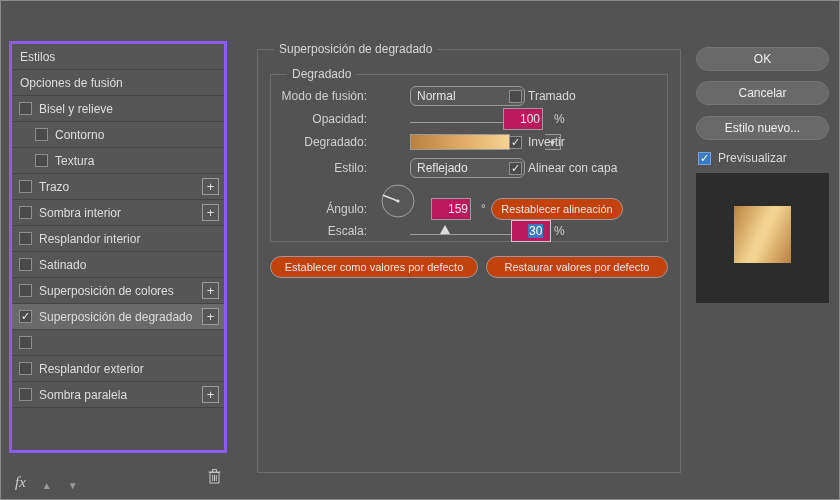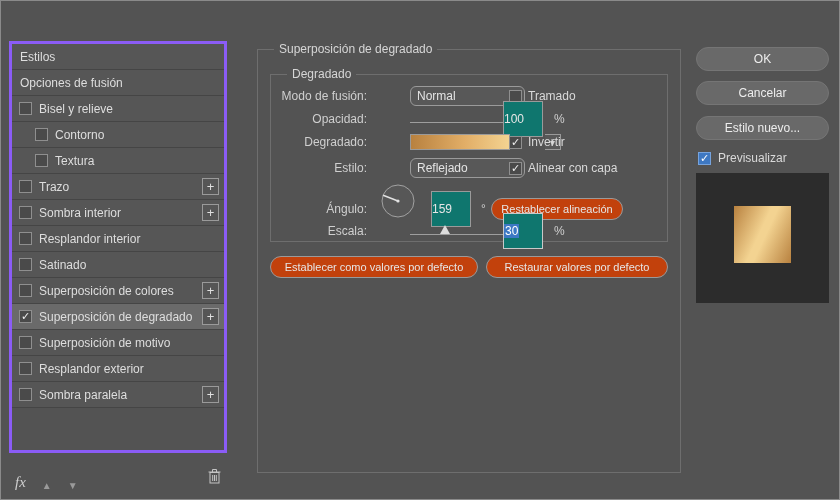--- a/index.html
+++ b/index.html
@@ -48,21 +48,21 @@
   .flabel { width:88px; text-align:right; color:#cfcfcf; flex:none; margin-right:8px; }
 
   .dropdown { position:relative; width:115px; height:20px; background:#585858; border:1px solid #9a9a9a; border-radius:6px; display:flex; align-items:center; padding:0 6px; flex:none; }
   .dropdown .dval { color:#e4e4e4; }
   .dropdown .darrow { position:absolute; right:4px; top:1px; font-size:11px; color:#d0d0d0; }
 
   .slider { position:relative; width:115px; height:16px; flex:none; }
   .slider .track { position:absolute; left:0; right:0; top:11px; height:1px; background:#9e9e9e; }
   .slider .handle { position:absolute; top:2px; width:0; height:0; border-left:5px solid transparent; border-right:5px solid transparent; border-bottom:9px solid #dcdcdc; transform:translateX(-50%); }
 
-  .numfield { width:40px; height:36px; background:#0f766e; border:1px solid #9a9a9a; color:#e6e6e6; display:flex; align-items:center; padding:0 0; flex:none; }
+  .numfield { width:40px; height:22px; background:#be185d; border:1px solid #9a9a9a; color:#e6e6e6; display:flex; align-items:center; padding:0 16px; flex:none; }
   .numfield.focused { border-color:#c9c9c9; }
   .numfield .sel { background:#3d78c4; color:#fff; padding:0 1px; }
   .unit { margin-left:5px; color:#cfcfcf; }
 
   .gswatch { width:100px; height:16px; border:1px solid #9a9a9a; flex:none; }
   .gswatch-arrow { width:16px; height:16px; border:1px solid #9a9a9a; border-left:none; background:#585858; display:flex; align-items:center; justify-content:center; font-size:10px; color:#d0d0d0; flex:none; }
 
   .cbrow { display:flex; align-items:center; gap:6px; }
   .abs230 { position:absolute; left:230px; }
 
@@ -167,21 +167,20 @@
         <span class="slabel">Superposición de degradado</span>
         <span class="plusbtn">
             <span>+</span>
           </span>
       </div>
 
       <div class="srow withcb">
         <span class="cb">
             <span class="check">✓</span>
           </span>
-        <span class="slabel">Superposición de motivo</span>
       </div>
 
       <div class="srow withcb">
         <span class="cb">
             <span class="check">✓</span>
           </span>
         <span class="slabel">Resplandor exterior</span>
       </div>
 
       <div class="srow withcb">
@@ -293,21 +292,21 @@
             <span>Restablecer alineación</span>
           </div>
         </div>
 
         <div class="frow" style="top:145px;">
           <span class="flabel">Escala:</span>
           <div class="slider">
             <div class="track"></div>
             <div class="handle" style="left: 30%;"></div>
           </div>
-          <div class="numfield focused" style="position:absolute; left:224px;align-items:center;">
+          <div class="numfield focused" style="position:absolute; left:232px;align-items:center;">
             <span class="sel">30</span>
           </div>
           <span class="unit" style="position:absolute; left:270px;">%</span>
         </div>
 
       </div>
 
       <div class="smallbtn" style="position:absolute; left:12px; top:206px; width:208px;">
         <span>Establecer como valores por defecto</span>
       </div>

